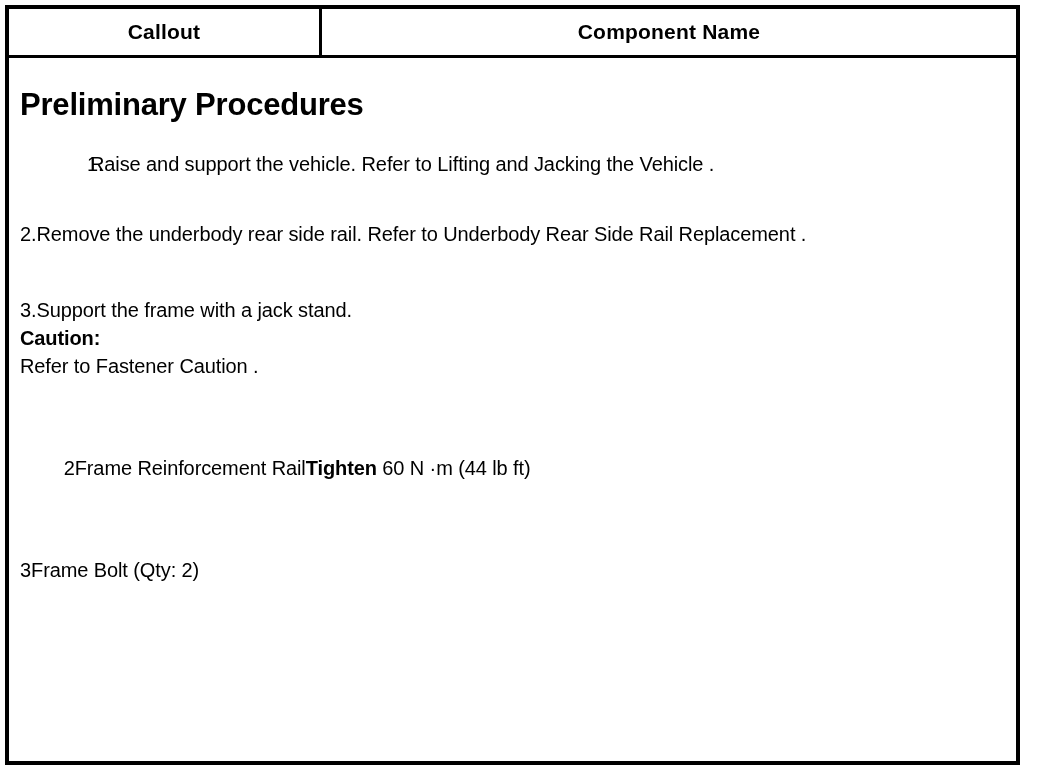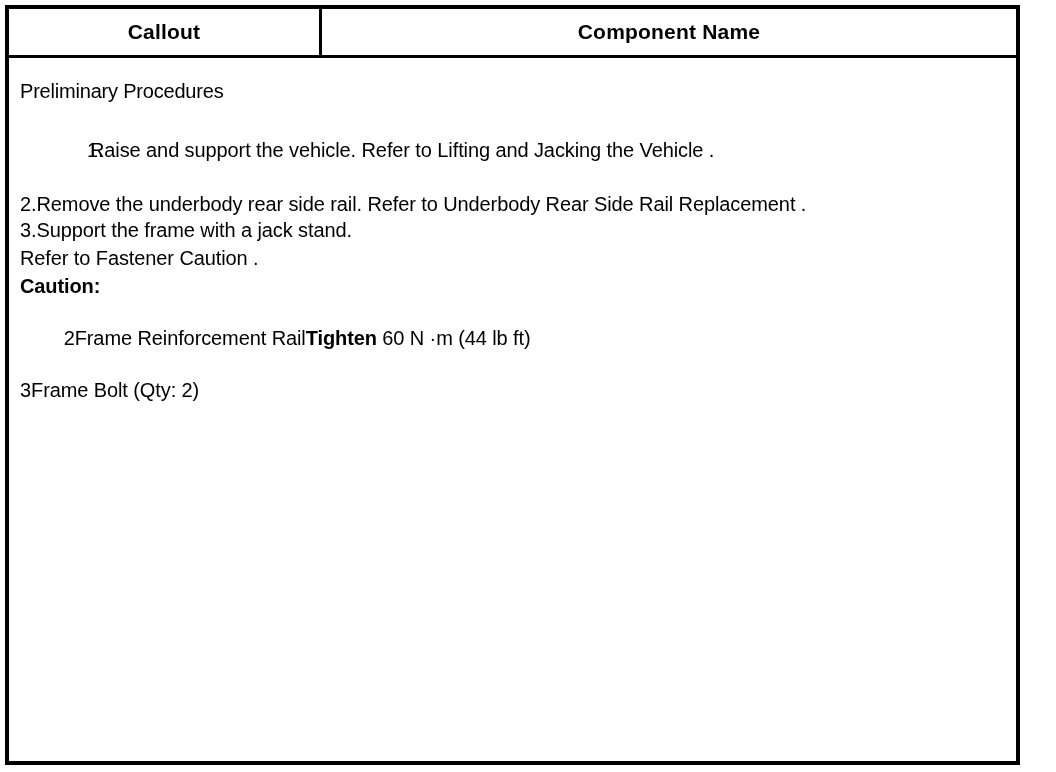--- a/index.html
+++ b/index.html
@@ -64,24 +64,24 @@
 
   
   .body-cell {
     position: relative;
     padding: 0;
     height: 704px;
     overflow: hidden;
   }
 
   .section-title {
-    font-size: 20px;
-    font-weight: normal;
+    font-size: 31px;
+    font-weight: bold;
     letter-spacing: -0.2px;
-    margin: 16px 0 0 11px;
+    margin: 30px 0 0 11px;
     line-height: 34px;
   }
 
   .para {
     font-size: 20px;
     line-height: 26px;
     letter-spacing: -0.1px;
     margin: 0 0 0 11px;
     white-space: pre-wrap;
   }
@@ -98,22 +98,22 @@
     box-sizing: border-box;
     font-size: 20px;
     line-height: 26px;
   }
   .step-indented .txt {
     font-size: 20px;
     line-height: 26px;
     letter-spacing: -0.1px;
   }
 
-  .gap-lg  { margin-top: 28px; }
-  .gap-md  { }
+  .gap-lg  { margin-top: 44px; }
+  .gap-md  { margin-top: 50px; }
   .gap-tight { margin-top: 2px; }
 
   b, .b { font-weight: bold; }
 </style>
 </head>
 <body>
 
 <div id="page">
 
   <div class="proc-table">
@@ -130,23 +130,23 @@
       <div class="step-indented">
         <span class="num">1.</span>
         <span class="txt">Raise and support the vehicle. Refer to Lifting and Jacking the Vehicle .</span>
       </div>
 
       <div class="para gap-lg">2.Remove the underbody rear side rail. Refer to Underbody Rear Side Rail Replacement .</div>
 
       <div class="para gap-md">3.Support the frame with a jack stand.</div>
 
 
+      <div class="para b gap-tight">Caution:</div>
+
       <div class="para gap-tight">Refer to Fastener Caution .</div>
-
-      <div class="para b gap-tight">Caution:</div>
 
 
       <div class="para gap-md">
         <span>2Frame Reinforcement Rail</span><span class="b">Tighten</span><span> 60 N ·m (44 lb ft)</span>
       </div>
 
       <div class="para gap-md">3Frame Bolt (Qty: 2)</div>
 
     </div>
 

